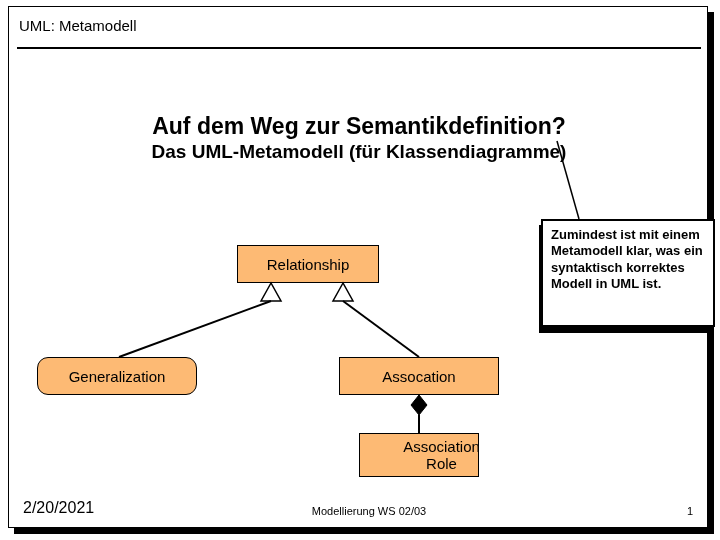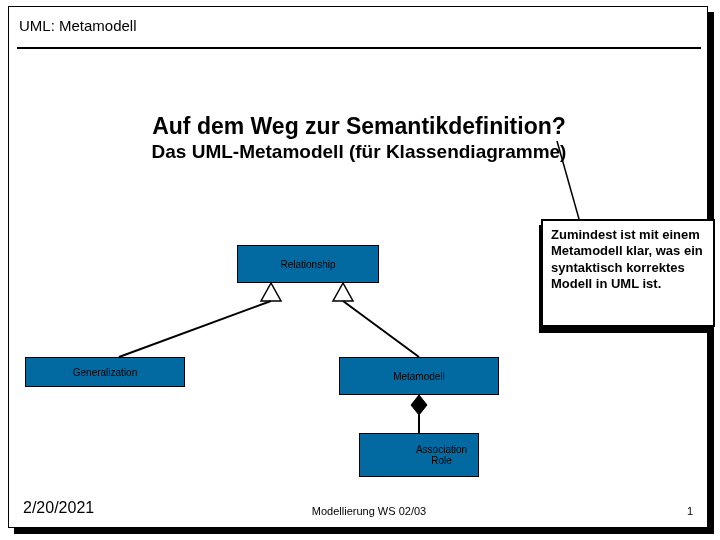--- a/index.html
+++ b/index.html
@@ -63,29 +63,29 @@
   .excerpt-note {
     position: absolute;
     left: 14px;
     top: 196px;
     font-size: 12.5px;
     line-height: 1.2;
   }
   .uml-box {
     position: absolute;
     border: 1.5px solid #000;
-    background: #0369a1;
+    background: #fdba74;
     text-align: center;
-    font-size: 10px;
+    font-size: 15px;
     display: flex;
     align-items: center;
     justify-content: center;
   }
   .box-relationship { left: 228px; top: 238px; width: 142px; height: 38px; }
-  .box-generalization { left: 16px;  top: 350px; width: 160px; height: 30px; }
+  .box-generalization { left: 28px;  top: 350px; width: 160px; height: 38px; border-radius: 11px; }
   .box-association    { left: 330px; top: 350px; width: 160px; height: 38px; }
   .box-assocrole      { left: 350px; top: 426px; width: 120px; height: 44px; line-height: 1.15; padding-left: 45px; }
   .callout-shadow {
     position: absolute;
     left: 530px;
     top: 218px;
     width: 174px;
     height: 108px;
     background: #000;
   }
@@ -144,21 +144,21 @@
   <div class="subtitle">Das UML-Metamodell (für Klassendiagramme)</div>
 
 
   <div class="uml-box box-relationship">
     <span>Relationship</span>
   </div>
   <div class="uml-box box-generalization">
     <span>Generalization</span>
   </div>
   <div class="uml-box box-association">
-    <span>Metamodell</span>
+    <span>Assocation</span>
   </div>
   <div class="uml-box box-assocrole">
     <div>
       <div>Association</div>
       <div>Role</div>
     </div>
   </div>
 
   <div class="callout-shadow"></div>
   <div class="callout">

